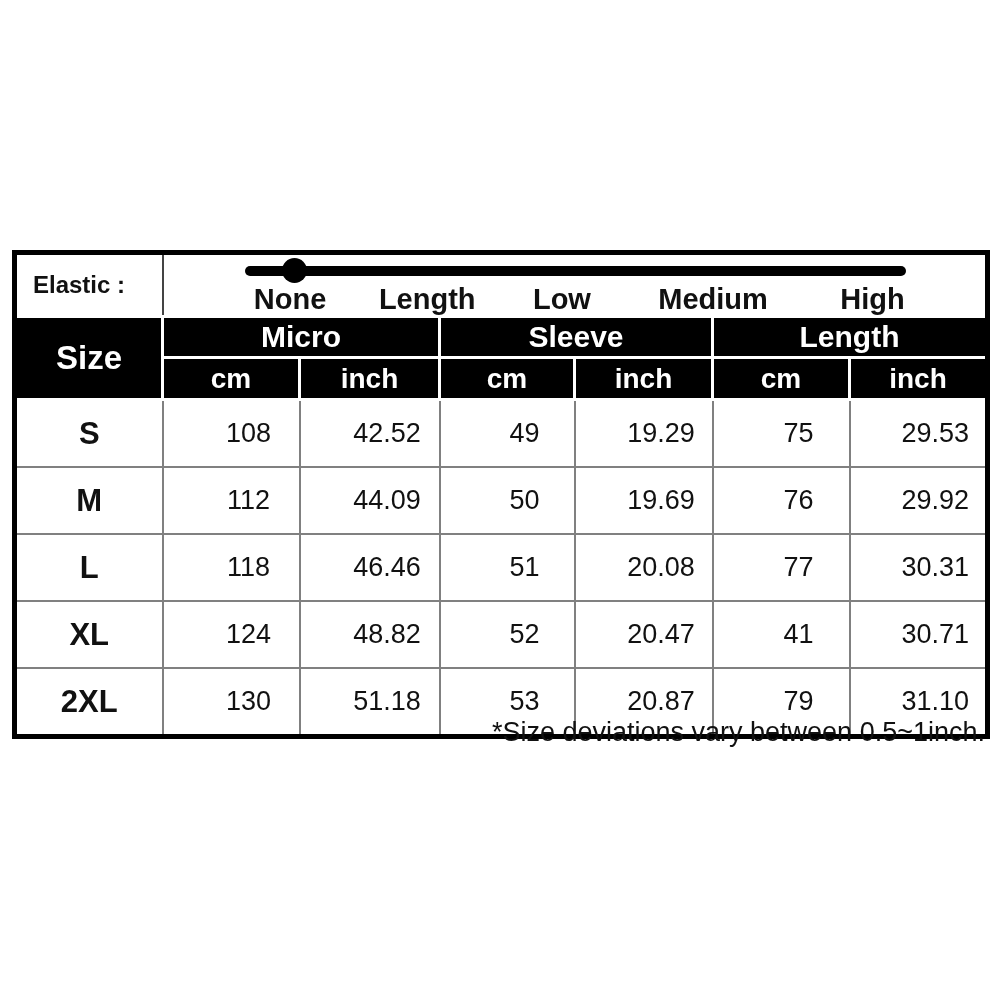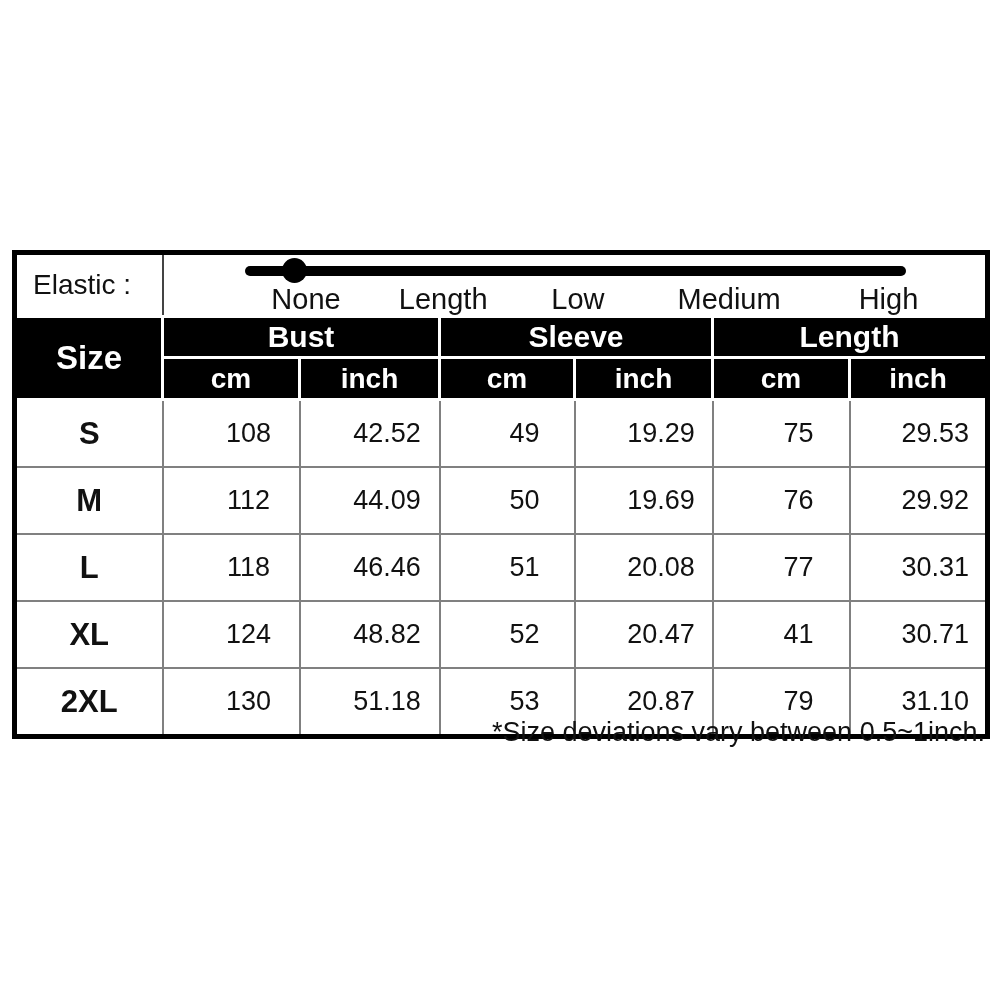--- a/index.html
+++ b/index.html
@@ -20,22 +20,22 @@
     left: 12px;
     top: 250px;
     width: 973px;
     border-collapse: collapse;
     table-layout: fixed;
     border: 5px solid #000000;
   }
   
   td.elastic-cell {
     background: #ffffff;
-    font-weight: normal;
-    font-size: 28px;
+    font-weight: bold;
+    font-size: 24px;
     color: #111111;
     padding: 0 0 0 16px;
     height: 60px;
     border-right: 2px solid #444444;
     vertical-align: middle;
   }
   td.slider-cell {
     position: relative;
     height: 60px;
     padding: 0;
@@ -56,25 +56,24 @@
     width: 25px;
     height: 25px;
     margin-left: -13px;
     background: #000000;
     border-radius: 50%;
   }
   .slider-labels span {
     position: absolute;
     top: 28px;
     transform: translateX(-50%);
-    font-weight: normal;
+    font-weight: bold;
     font-size: 29px;
     color: #111111;
     white-space: nowrap;
-    margin-left: 16px;
   }
   
   td.size-head, td.group-head, td.unit-head {
     background: #000000;
     color: #ffffff;
     font-weight: bold;
     text-align: center;
     vertical-align: middle;
     border: 3px solid #ffffff;
     padding: 0;
@@ -133,21 +132,21 @@
               <span style="left: 15.4%;">None</span>
               <span style="left: 32.1%;">Length</span>
               <span style="left: 48.5%;">Low</span>
               <span style="left: 66.9%;">Medium</span>
               <span style="left: 86.3%;">High</span>
             </div>
       </td>
     </tr>
     <tr>
       <td class="size-head" rowspan="2">Size</td>
-      <td class="group-head" colspan="2">Bust</td>
+      <td class="group-head" colspan="2">Micro</td>
       <td class="group-head" colspan="2">Sleeve</td>
       <td class="group-head" colspan="2">Length</td>
     </tr>
     <tr>
       <td class="unit-head">cm</td>
       <td class="unit-head">inch</td>
       <td class="unit-head">cm</td>
       <td class="unit-head">inch</td>
       <td class="unit-head">cm</td>
       <td class="unit-head">inch</td>

